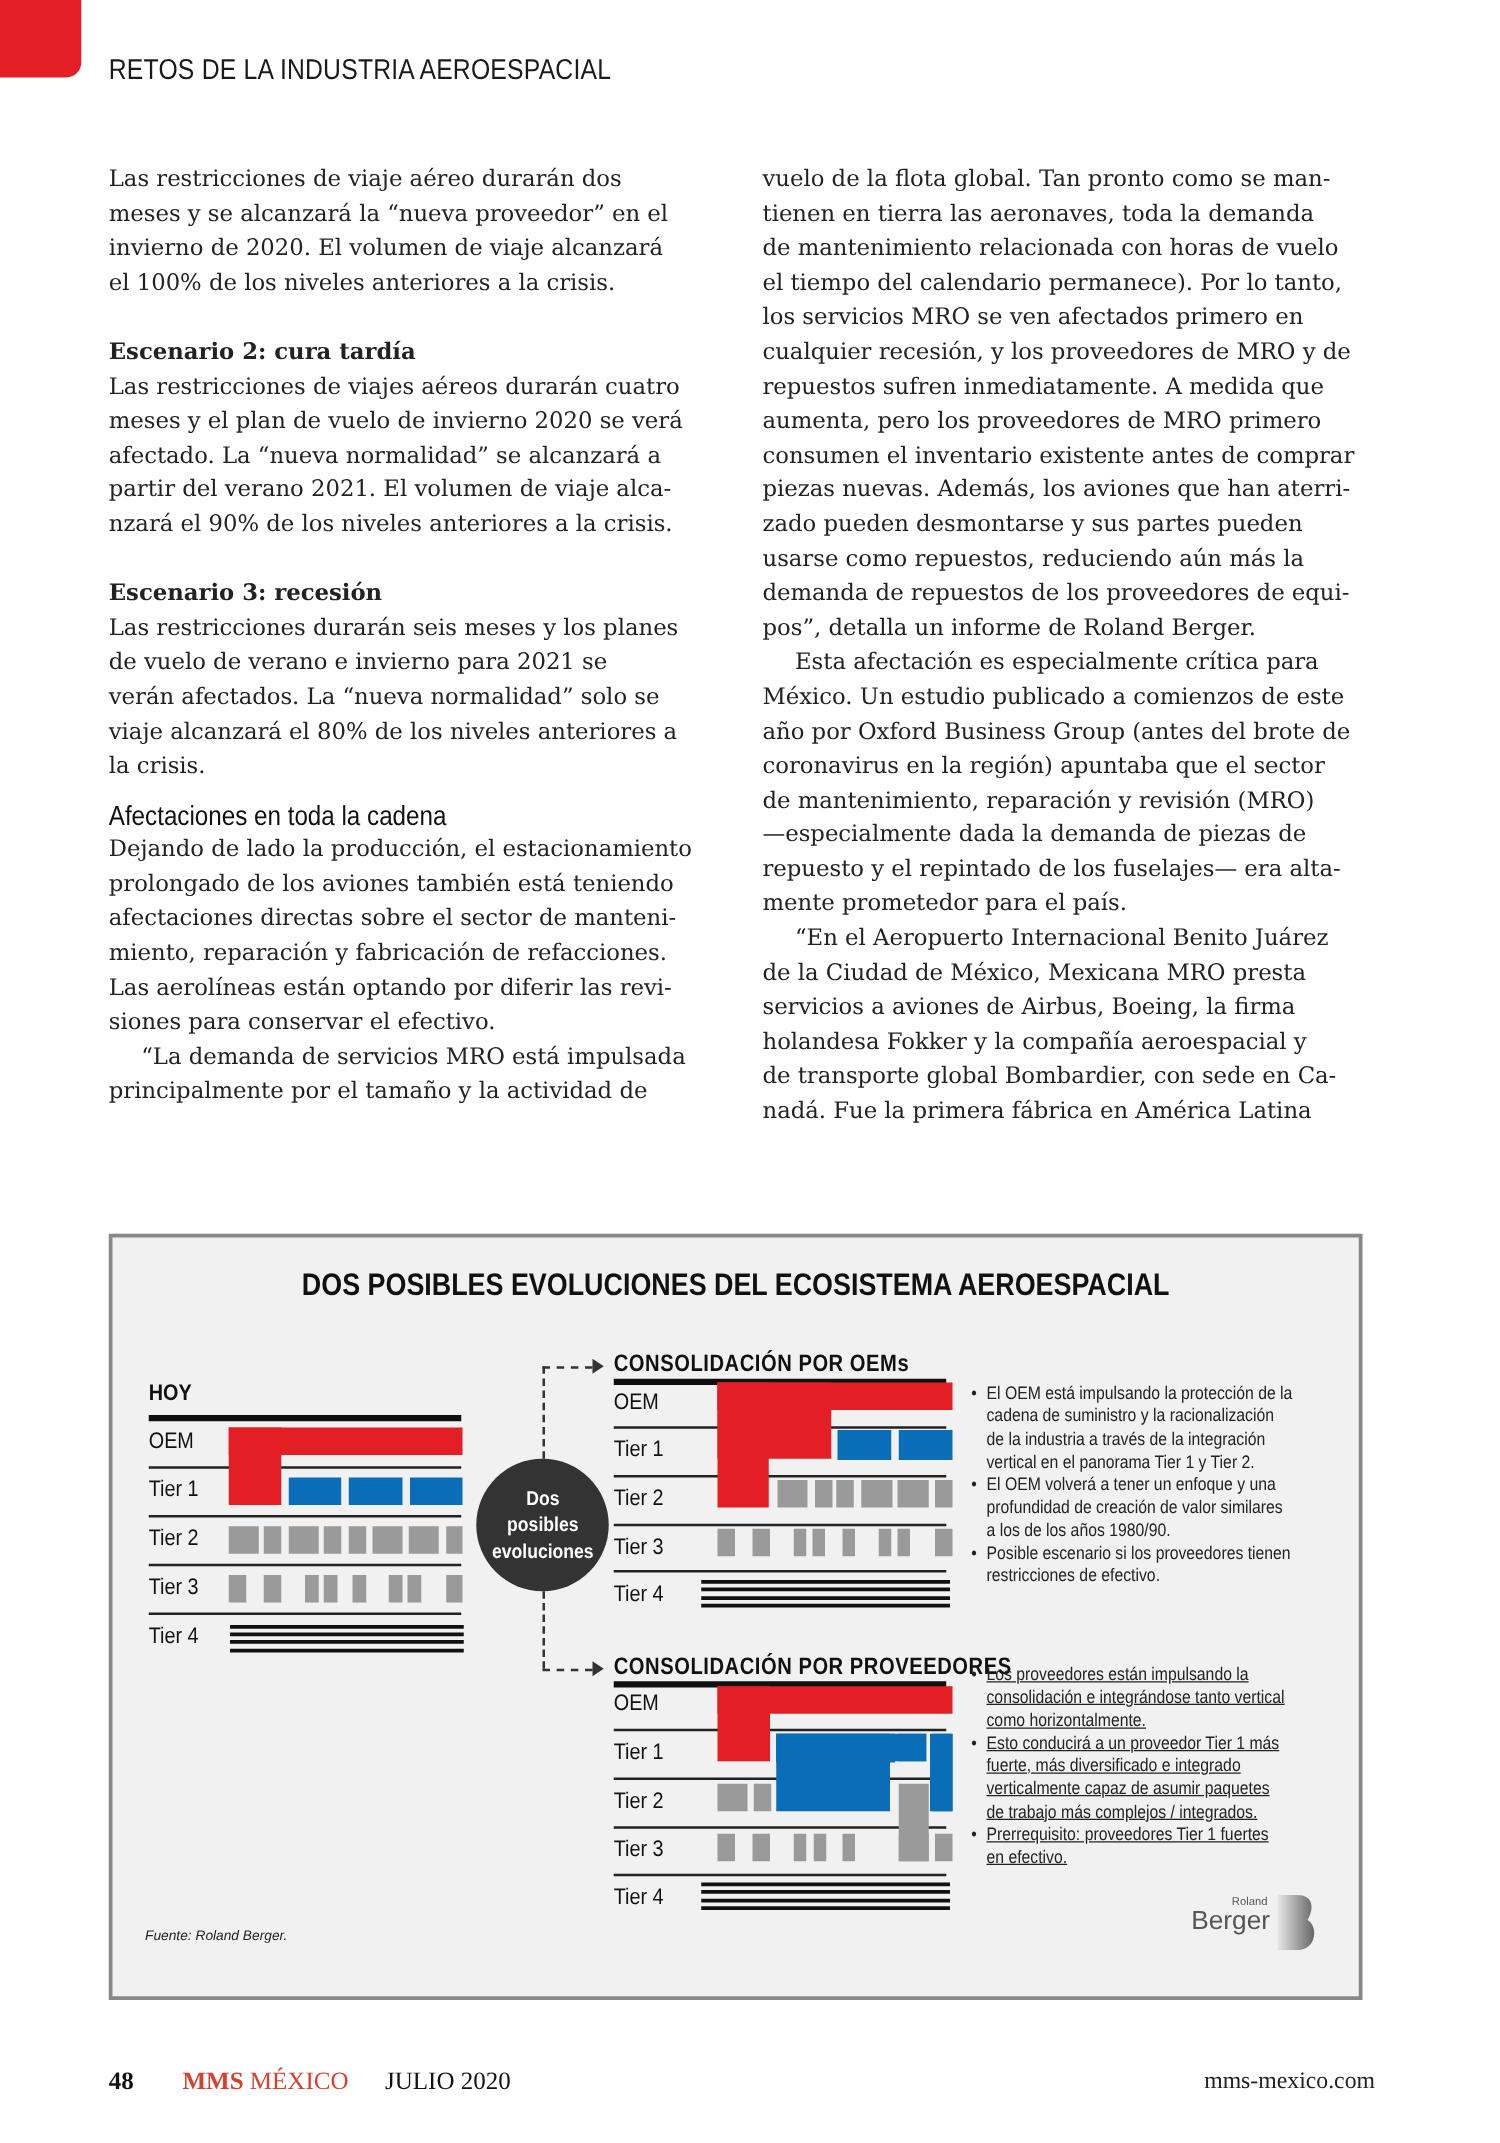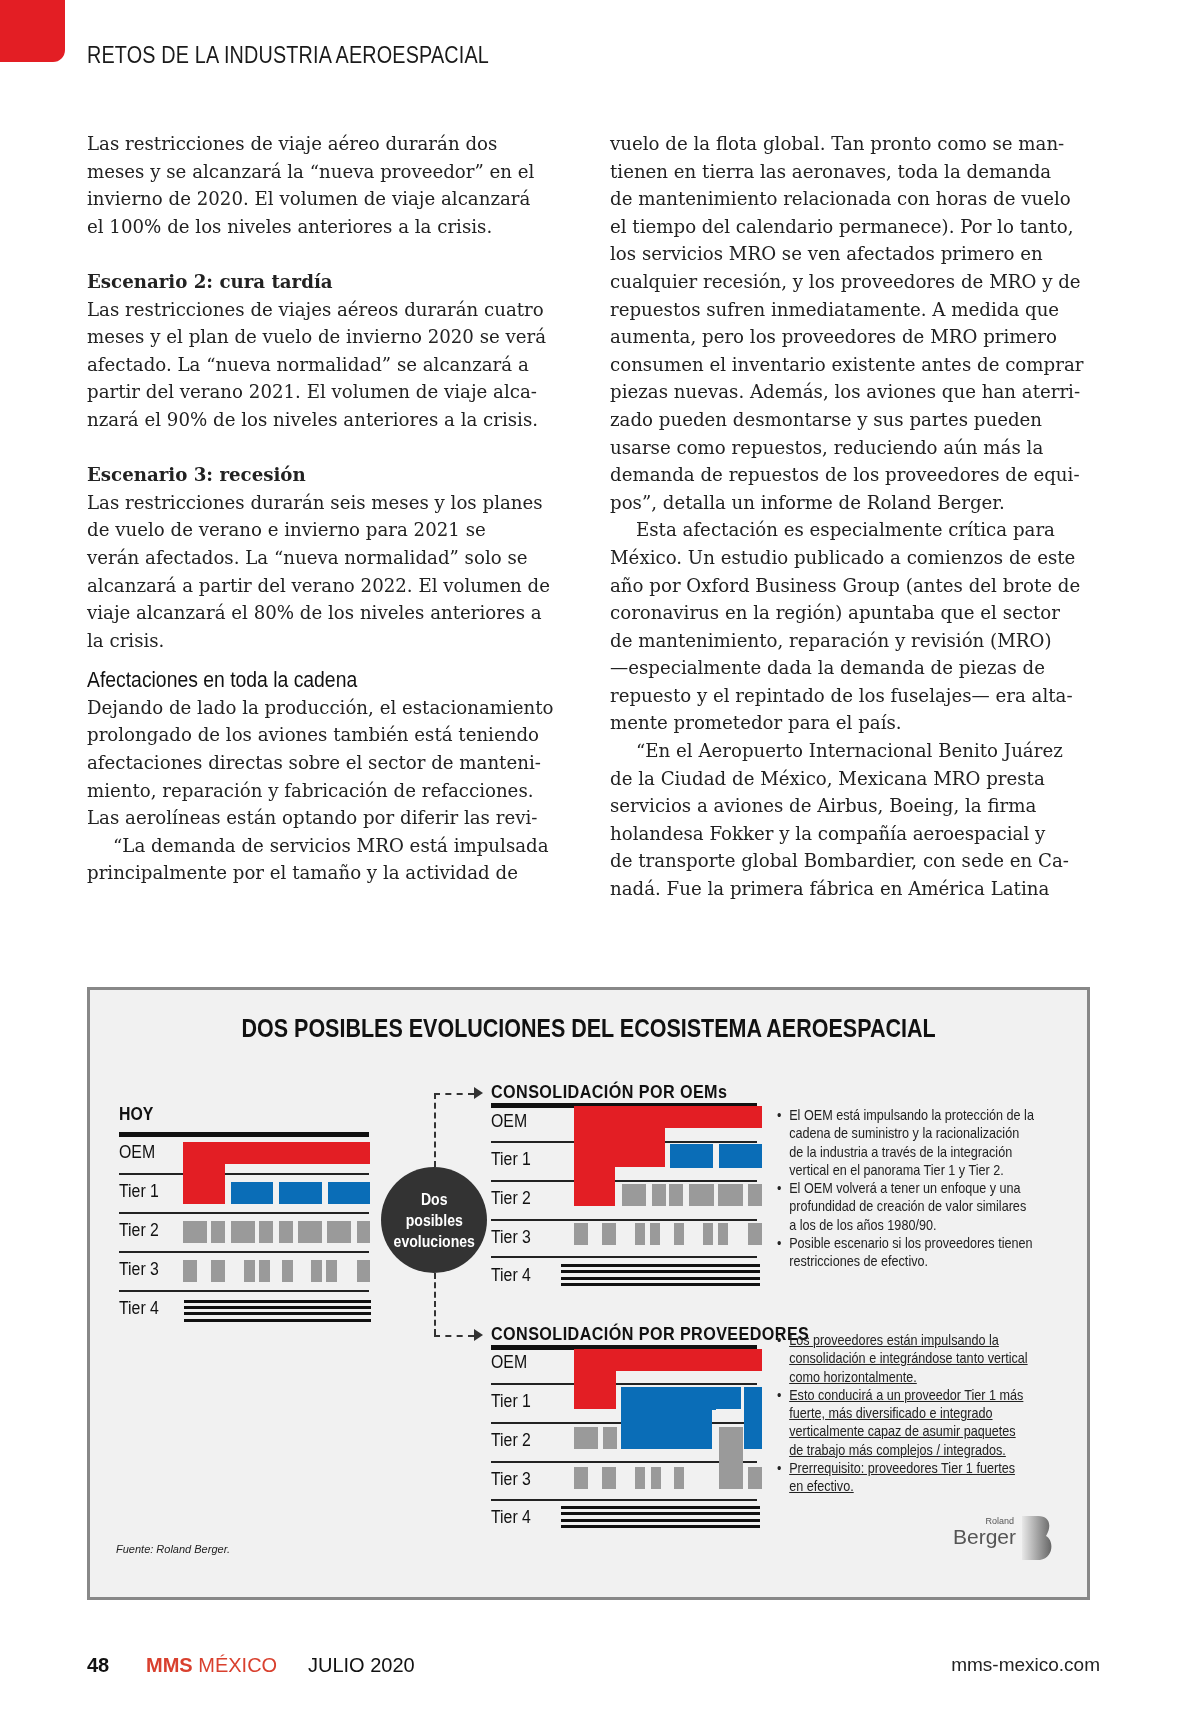--- a/index.html
+++ b/index.html
@@ -32,21 +32,21 @@
   .dash-h{position:absolute;border-top:2px dashed #333;height:0;}
   .arrow{position:absolute;width:0;height:0;border-top:6px solid transparent;border-bottom:6px solid transparent;border-left:9px solid #333;}
   .bullets{position:absolute;font-family:"Liberation Sans",sans-serif;font-size:14.5px;line-height:18.3px;color:#222;width:300px;}
   .bullets .b{position:relative;padding-left:14px;white-space:nowrap;transform:scaleX(0.87);transform-origin:left;}
   .bullets .b::before{content:"•";position:absolute;left:0;top:0;}
   .source{position:absolute;left:26px;top:553px;font-family:"Liberation Sans",sans-serif;font-style:italic;font-size:11px;color:#222;}
   .logo{position:absolute;left:870px;top:520px;width:100px;height:56px;}
   .logo .small{position:absolute;right:46px;top:6px;font-family:"Liberation Sans",sans-serif;font-size:9px;color:#555;}
   .logo .big{position:absolute;right:44px;top:15px;font-family:"Liberation Sans",sans-serif;font-size:21px;color:#555;}
 
-  .footer{position:absolute;top:1654px;left:87px;width:1013px;height:30px;font-family:Liberation Sans, sans-serif;text-align:center;}
+  .footer{position:absolute;top:1654px;left:87px;width:1013px;height:30px;font-family:Liberation Serif, serif;text-align:center;}
   .pg{position:absolute;left:0;top:0;font-weight:bold;font-size:20px;color:#111;}
   .brand{position:absolute;left:59px;top:0;font-size:20px;color:#d9402e;}
   .brand b{font-weight:bold;}
   .issue{position:absolute;left:221px;top:0;font-size:20px;color:#111;}
   .site{position:absolute;right:0;top:0;font-size:19px;color:#222;}
 </style>
 </head>
 <body>
 
 <div class="tab"></div>
@@ -62,29 +62,29 @@
   <span class="line">Las restricciones de viajes aéreos durarán cuatro</span>
   <span class="line">meses y el plan de vuelo de invierno 2020 se verá</span>
   <span class="line">afectado. La “nueva normalidad” se alcanzará a</span>
   <span class="line">partir del verano 2021. El volumen de viaje alca-</span>
   <span class="line">nzará el 90% de los niveles anteriores a la crisis.</span>
   <div class="gap"></div>
   <span class="line hd">Escenario 3: recesión</span>
   <span class="line">Las restricciones durarán seis meses y los planes</span>
   <span class="line">de vuelo de verano e invierno para 2021 se</span>
   <span class="line">verán afectados. La “nueva normalidad” solo se</span>
-  <span class="line">alcanzará a partir del verano 2022. El volumen de</span>
   <span class="line">viaje alcanzará el 80% de los niveles anteriores a</span>
   <span class="line">la crisis.</span>
   <span class="sub">Afectaciones en toda la cadena</span>
   <span class="line">Dejando de lado la producción, el estacionamiento</span>
   <span class="line">prolongado de los aviones también está teniendo</span>
   <span class="line">afectaciones directas sobre el sector de manteni-</span>
   <span class="line">miento, reparación y fabricación de refacciones.</span>
   <span class="line">Las aerolíneas están optando por diferir las revi-</span>
+  <span class="line">siones para conservar el efectivo.</span>
   <span class="line ind">“La demanda de servicios MRO está impulsada</span>
   <span class="line">principalmente por el tamaño y la actividad de</span>
 </div>
 
 <div class="col col-right">
   <span class="line">vuelo de la flota global. Tan pronto como se man-</span>
   <span class="line">tienen en tierra las aeronaves, toda la demanda</span>
   <span class="line">de mantenimiento relacionada con horas de vuelo</span>
   <span class="line">el tiempo del calendario permanece). Por lo tanto,</span>
   <span class="line">los servicios MRO se ven afectados primero en</span>

